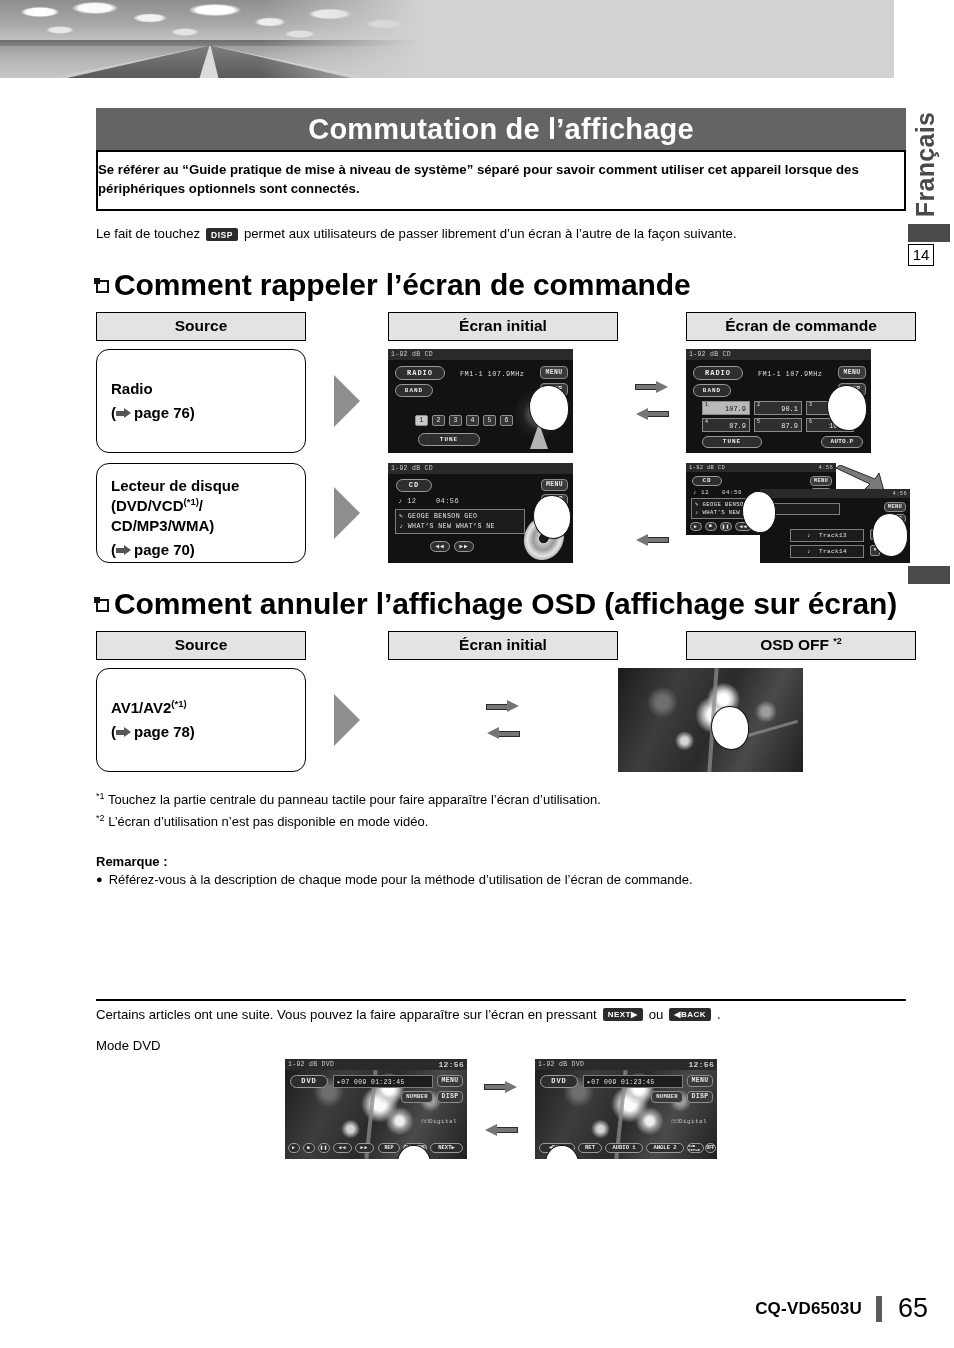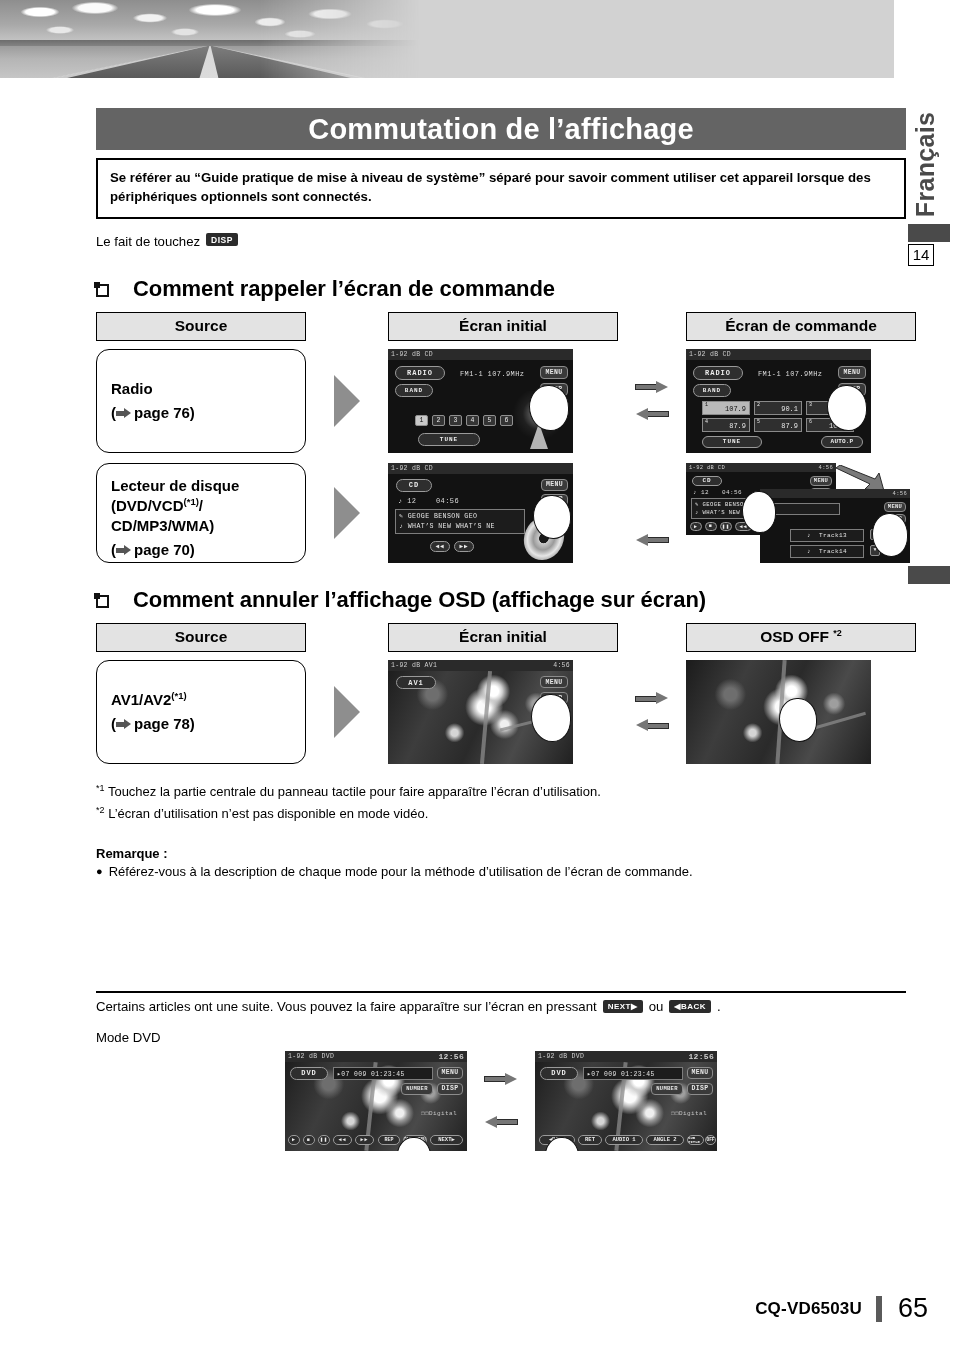--- a/index.html
+++ b/index.html
@@ -94,42 +94,41 @@
 
   .titlebar {
     margin-top:108px;
     height:42px; background:#646464;
     color:#fff; font-size:29px; font-weight:bold;
     display:flex; align-items:center; justify-content:center;
     letter-spacing:.2px;
   }
 
   .callout {
-    margin-top:8px;
-    border:2px solid #000; padding:9px 12px 11px 12px;
+    border:2px solid #000; padding:9px 12px 11px 0;
     font-size:13.2px; font-weight:bold; line-height:1.42;
   }
 
   .introline {
     margin-top:14px; font-size:13.2px; line-height:1.4;
-    display:flex; align-items:flex-start; flex-wrap:wrap; gap:0;
+    display:flex; align-items:center; flex-wrap:wrap; gap:0;
   }
 
   .keycap {
     display:inline-block; background:#2b2b2b; color:#fff;
     font-size:8.5px; font-weight:bold; letter-spacing:.5px;
     padding:2.5px 5px 2px 5px; margin:0 6px; border-radius:2px;
     font-family:"Liberation Sans", sans-serif;
     vertical-align:middle; line-height:1;
   }
   .keycap.wide { font-size:8px; padding:3px 5px 2.5px 5px; }
 
   h2.sec {
-    font-size:22px; font-weight:bold; margin:24px 0 10px 0;
-    display:flex; align-items:center; gap:24px; letter-spacing:-.1px;
+    font-size:30px; font-weight:bold; margin:24px 0 10px 0;
+    display:flex; align-items:center; gap:5px; letter-spacing:-.1px;
   }
   .boxglyph {
     display:inline-block; width:13px; height:13px;
     border:2.2px solid #111; background:#fff; position:relative; top:2px;
     flex:0 0 auto;
   }
   .boxglyph:after{
     content:""; position:absolute; left:-4px; top:-4px;
     width:6px; height:6px; background:#111;
   }
@@ -298,20 +297,21 @@
 
 <div class="page">
 
   <div class="titlebar">Commutation de l’affichage</div>
 
   <div class="callout">Se référer au “Guide pratique de mise à niveau de système” séparé pour savoir comment utiliser cet appareil lorsque des périphériques optionnels sont connectés.</div>
 
   <div class="introline">
     <span>Le fait de touchez</span>
     <span class="keycap">DISP</span>
+    <span>permet aux utilisateurs de passer librement d’un écran à l’autre de la façon suivante.</span>
   </div>
 
   <h2 class="sec">
     <span class="boxglyph"></span>
     <span>Comment rappeler l’écran de commande</span>
   </h2>
 
   <div class="cols">
     <div class="colhead">Source</div>
     <div class="colgap"></div>
@@ -520,32 +520,20 @@
       </div>
       <div style="margin-top:4px;">
         <span>(</span><span class="arrowpage"></span><span>page 78)</span>
       </div>
     </div>
 
     <div style="display:flex;align-items:center;justify-content:center;">
       <div class="bigarrow"></div>
     </div>
 
-    <div class="scr blossom" style="width:185px;height:104px;">
-      <div class="branch" style="left:52%;top:11px;width:4px;height:93px;transform:rotate(5deg);"></div>
-      <div class="branch" style="left:60%;top:60px;width:70px;height:3px;transform:rotate(-14deg);"></div>
-      <div class="topbar">
-        <span>1-92 dB AV1</span>
-        <span>4:56</span>
-      </div>
-      <div class="pill" style="left:8px;top:16px;width:40px;height:13px;">AV1</div>
-      <div class="btn" style="right:5px;top:16px;width:28px;height:12px;">MENU</div>
-      <div class="btn" style="right:5px;top:32px;width:28px;height:12px;">DISP</div>
-      <div class="hand" style="right:2px;top:34px;width:40px;height:48px;border-radius:48% 50% 46% 54%;"></div>
-    </div>
 
     <div class="arrowpair">
       <div class="arr right">
           <div class="shaft"></div>
           <div class="head"></div>
         </div>
       <div class="arr left">
           <div class="shaft"></div>
           <div class="head"></div>
         </div>

